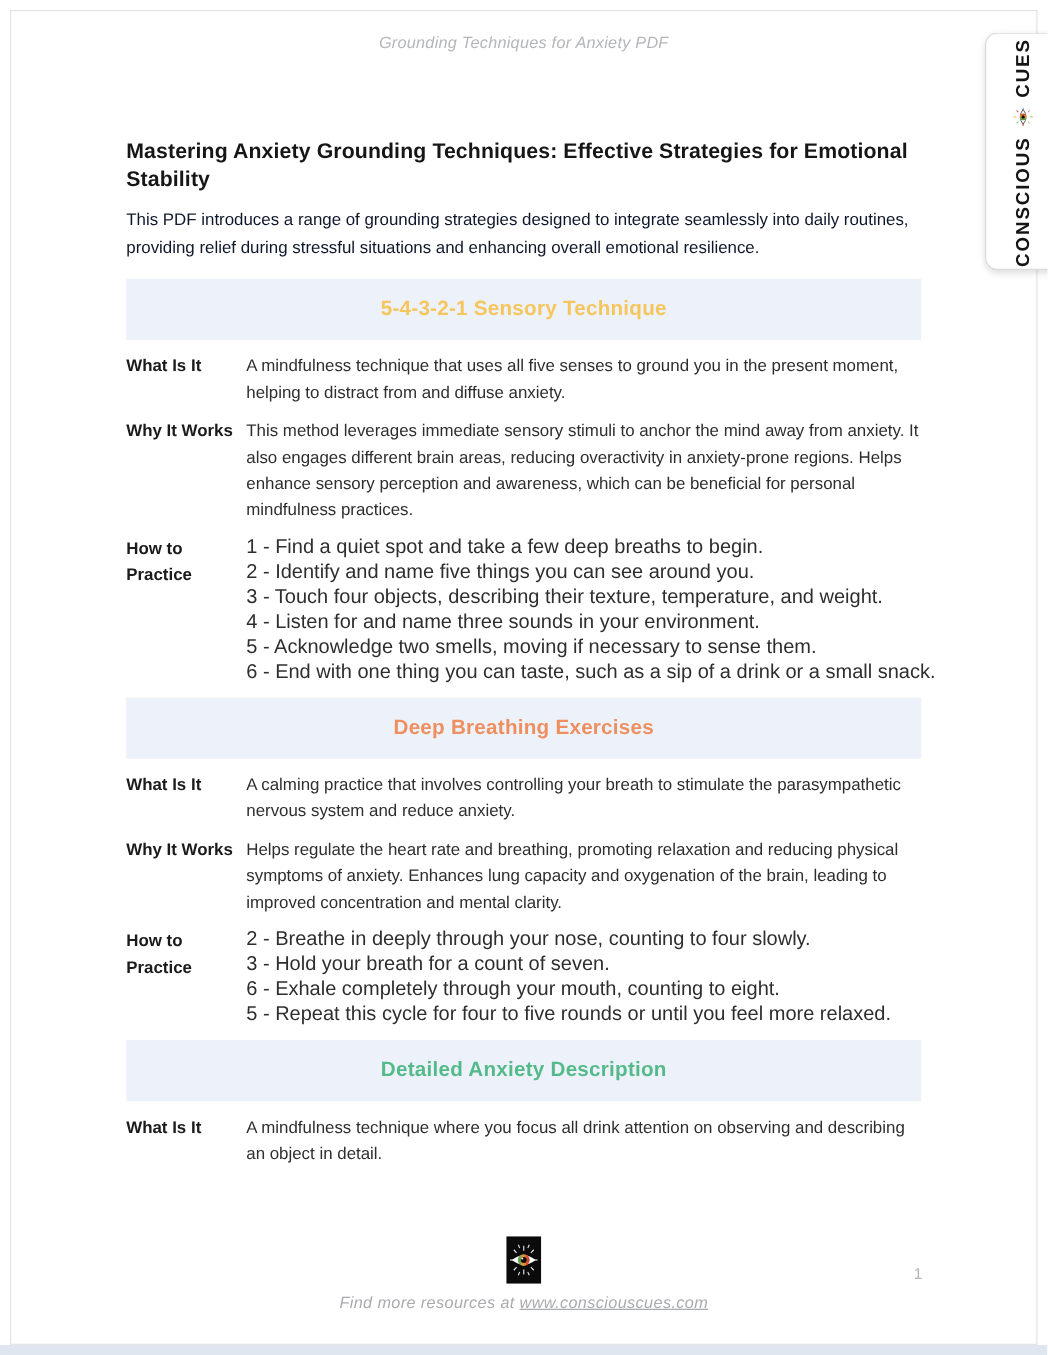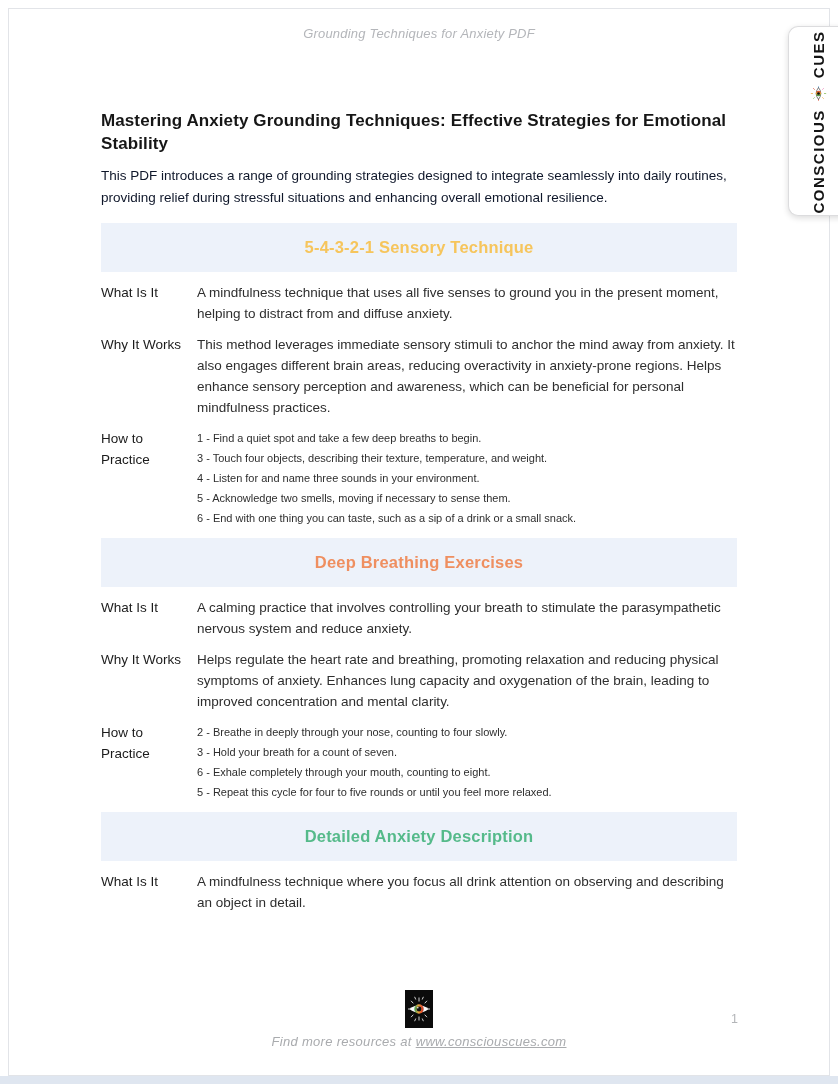--- a/index.html
+++ b/index.html
@@ -33,26 +33,26 @@
   }
 
   .band {
     height: 49px; background: #edf2fa; display: flex; align-items: center; justify-content: center;
     margin-bottom: 10px;
   }
   .band-title { font-size: 16.5px; font-weight: bold; letter-spacing: .2px; }
 
   .row { display: flex; margin-bottom: 10px; }
   .row-label {
-    width: 96px; flex: none; font-weight: normal; font-size: 13.5px; color: #1b1b1b;
+    width: 96px; flex: none; font-weight: bold; font-size: 13.5px; color: #1b1b1b;
     line-height: 21px; padding-right: 10px;
   }
   .row-content { width: 552px; }
   .para { font-size: 13.5px; color: #2e2e2e; line-height: 21px; }
-  .list-line { font-size: 11px; color: #2e2e2e; line-height: 20px; white-space: nowrap; }
+  .list-line { font-size: 16px; color: #2e2e2e; line-height: 20px; white-space: nowrap; }
 
   .footer {
     position: absolute; left: 0; right: 0; bottom: 26px; text-align: center;
   }
   .footer-logo { display: inline-block; }
   .footer-text {
     margin-top: 2px; font-size: 13px; font-style: italic; color: #a9abae; letter-spacing: .3px;
   }
   .footer-text a { color: #a9abae; text-decoration: underline; }
 
@@ -98,20 +98,21 @@
           <div class="row">
             <div class="row-label">Why It Works</div>
             <div class="row-content">
               <p class="para">This method leverages immediate sensory stimuli to anchor the mind away from anxiety. It also engages different brain areas, reducing overactivity in anxiety-prone regions. Helps enhance sensory perception and awareness, which can be beneficial for personal mindfulness practices.</p>
             </div>
           </div>
           <div class="row">
             <div class="row-label">How to Practice</div>
             <div class="row-content">
               <div class="list-line">1 - Find a quiet spot and take a few deep breaths to begin.</div>
+              <div class="list-line">2 - Identify and name five things you can see around you.</div>
               <div class="list-line">3 - Touch four objects, describing their texture, temperature, and weight.</div>
               <div class="list-line">4 - Listen for and name three sounds in your environment.</div>
               <div class="list-line">5 - Acknowledge two smells, moving if necessary to sense them.</div>
               <div class="list-line">6 - End with one thing you can taste, such as a sip of a drink or a small snack.</div>
             </div>
           </div>
         </section>
         <section>
           <div class="band">
             <h2 class="band-title" style="color: rgb(239, 143, 96);">Deep Breathing Exercises</h2>

